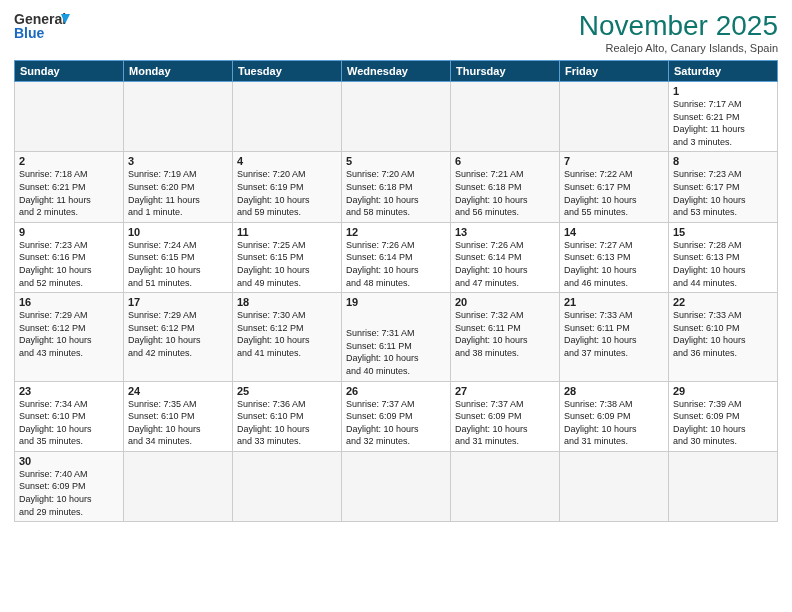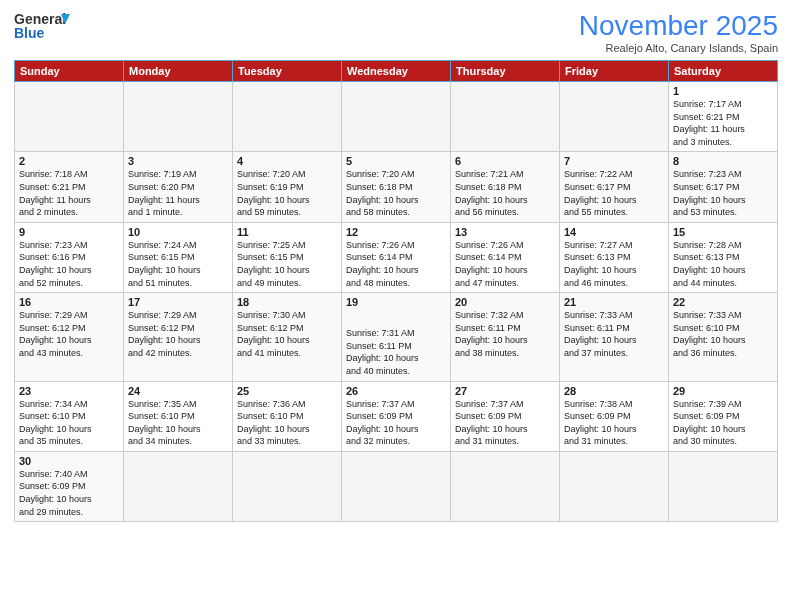--- a/index.html
+++ b/index.html
@@ -30,34 +30,34 @@
     .logo-icon {
       width: 28px;
       height: 28px;
     }
     .title-block {
       text-align: right;
     }
     .month-title {
       font-size: 28px;
       font-weight: normal;
-      color: #3b82f6;
+      color: #0f766e;
       text-align: center;
     }
     .location {
       font-size: 11px;
       color: #444;
     }
     .calendar {
       width: 100%;
       border-collapse: collapse;
       border: 1px solid #aaa;
     }
     .calendar th {
-      background: #b91c1c;
+      background: #0c4a6e;
       color: white;
       font-size: 11px;
       font-weight: bold;
       text-align: left;
       padding: 4px 5px;
       border: 1px solid #5a9fd4;
     }
     .calendar td {
       border: 1px solid #ccc;
       vertical-align: top;

